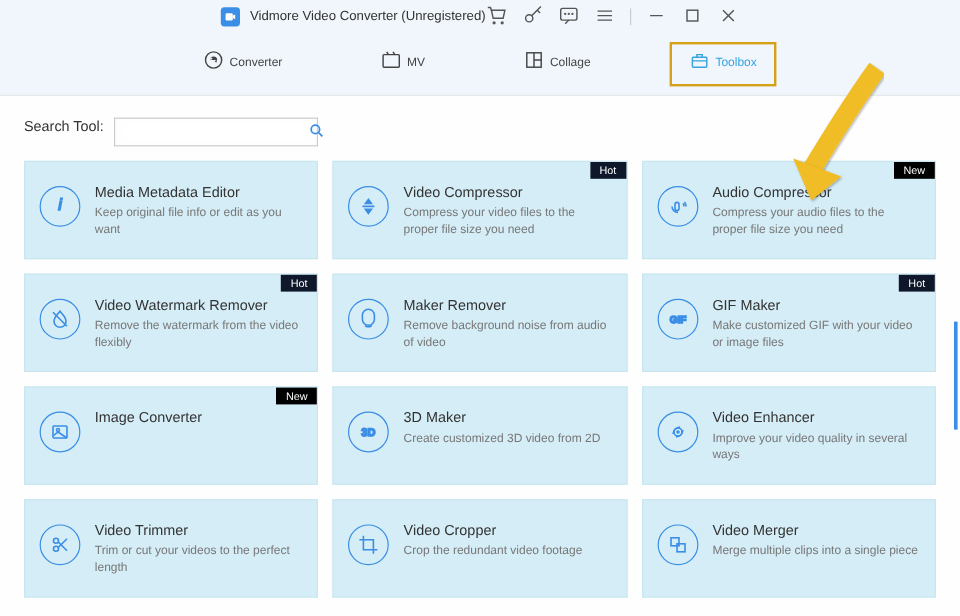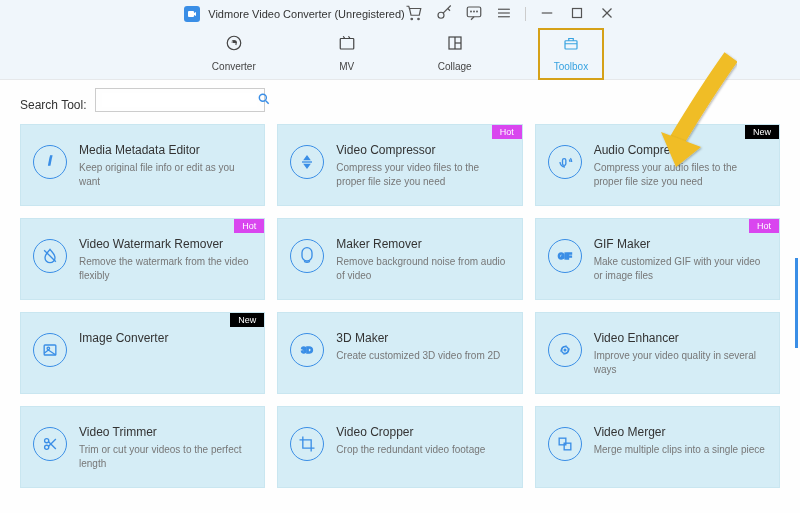--- a/index.html
+++ b/index.html
@@ -5,40 +5,40 @@
 *{margin:0;padding:0;box-sizing:border-box;font-family:-apple-system,BlinkMacSystemFont,"Segoe UI",Arial,sans-serif}
 body{width:800px;height:513px;background:#fefefe;overflow:hidden;position:relative}
 .titlebar{height:28px;background:#f0f6fb;display:flex;align-items:center;padding:0 12px;justify-content:center}
 .title-left{display:flex;align-items:center;gap:8px}
 .title-logo{width:16px;height:16px;background:#3a8ee6;border-radius:3px;display:flex;align-items:center;justify-content:center}
 .title-text{font-size:11px;color:#333}
 .title-right{display:flex;align-items:center;gap:12px}
 .title-icon{font-size:14px;color:#555;cursor:pointer}
 .divider-v{width:1px;height:14px;background:#ccc}
 .tabs{height:52px;background:#f0f6fb;display:flex;align-items:center;justify-content:center;gap:50px;border-bottom:1px solid #e6e8ea}
-.tab{display:flex;flex-direction:column;align-items:center;gap:4px;cursor:pointer;padding:4px 14px 6px;border:2px solid transparent}
+.tab{display:flex;flex-direction:row;align-items:center;gap:4px;cursor:pointer;padding:4px 14px 6px;border:2px solid transparent}
 .tab.active{border:2px solid #d5a118}
 .tab-icon{font-size:18px;color:#444}
 .tab.active .tab-icon{color:#37a2e0}
 .tab-label{font-size:10px;color:#444}
 .tab.active .tab-label{color:#37a2e0}
-.search-row{padding:8px 20px 12px;display:flex;align-items:flex-end;gap:8px}
+.search-row{padding:18px 20px 12px;display:flex;align-items:flex-start;gap:8px}
 .search-label{font-size:12px;color:#333}
 .search-box{width:170px;height:24px;border:1px solid #ccc;display:flex;align-items:center;padding:0 6px}
 .search-input{flex:1;border:none;outline:none;font-size:12px}
 .search-btn{color:#3a8ee6;font-size:13px;cursor:pointer}
 .grid{padding:0 20px 14px;position:relative}
 .grid-row{display:flex;gap:12px;margin-bottom:12px}
 .card{flex:1;height:82px;background:#d5edf6;border:1px solid #c9e6f0;display:flex;align-items:flex-start;padding:18px 12px 10px 12px;gap:12px;position:relative;cursor:pointer}
 .card-icon{width:34px;height:34px;border:1.5px solid #3a8ee6;border-radius:50%;display:flex;align-items:center;justify-content:center;color:#3a8ee6;font-size:14px;flex-shrink:0;margin-top:2px}
 .card-body{flex:1}
 .card-title{font-size:12px;font-weight:400;color:#333;margin-bottom:4px}
 .card-desc{font-size:10px;color:#777;line-height:1.35}
 .badge{position:absolute;top:0;right:0;color:#fff;font-size:9px;padding:2px 8px}
-.badge.hot{background:#d946ef}
+.badge.hot{background:#0f172a}
 .badge.new{background:#000000}
 .scroll-indicator{position:absolute;right:2px;top:134px;width:3px;height:90px;background:#3a8ee6}
 .arrow{position:absolute;left:656px;top:52px;pointer-events:none;z-index:5}
 svg.icon{width:18px;height:18px;fill:none;stroke:currentColor;stroke-width:1.6}
 svg.circ-icon{width:20px;height:20px;fill:none;stroke:#3a8ee6;stroke-width:1.6}
 </style>
 </head>
 <body>
 
 <div class="titlebar">

